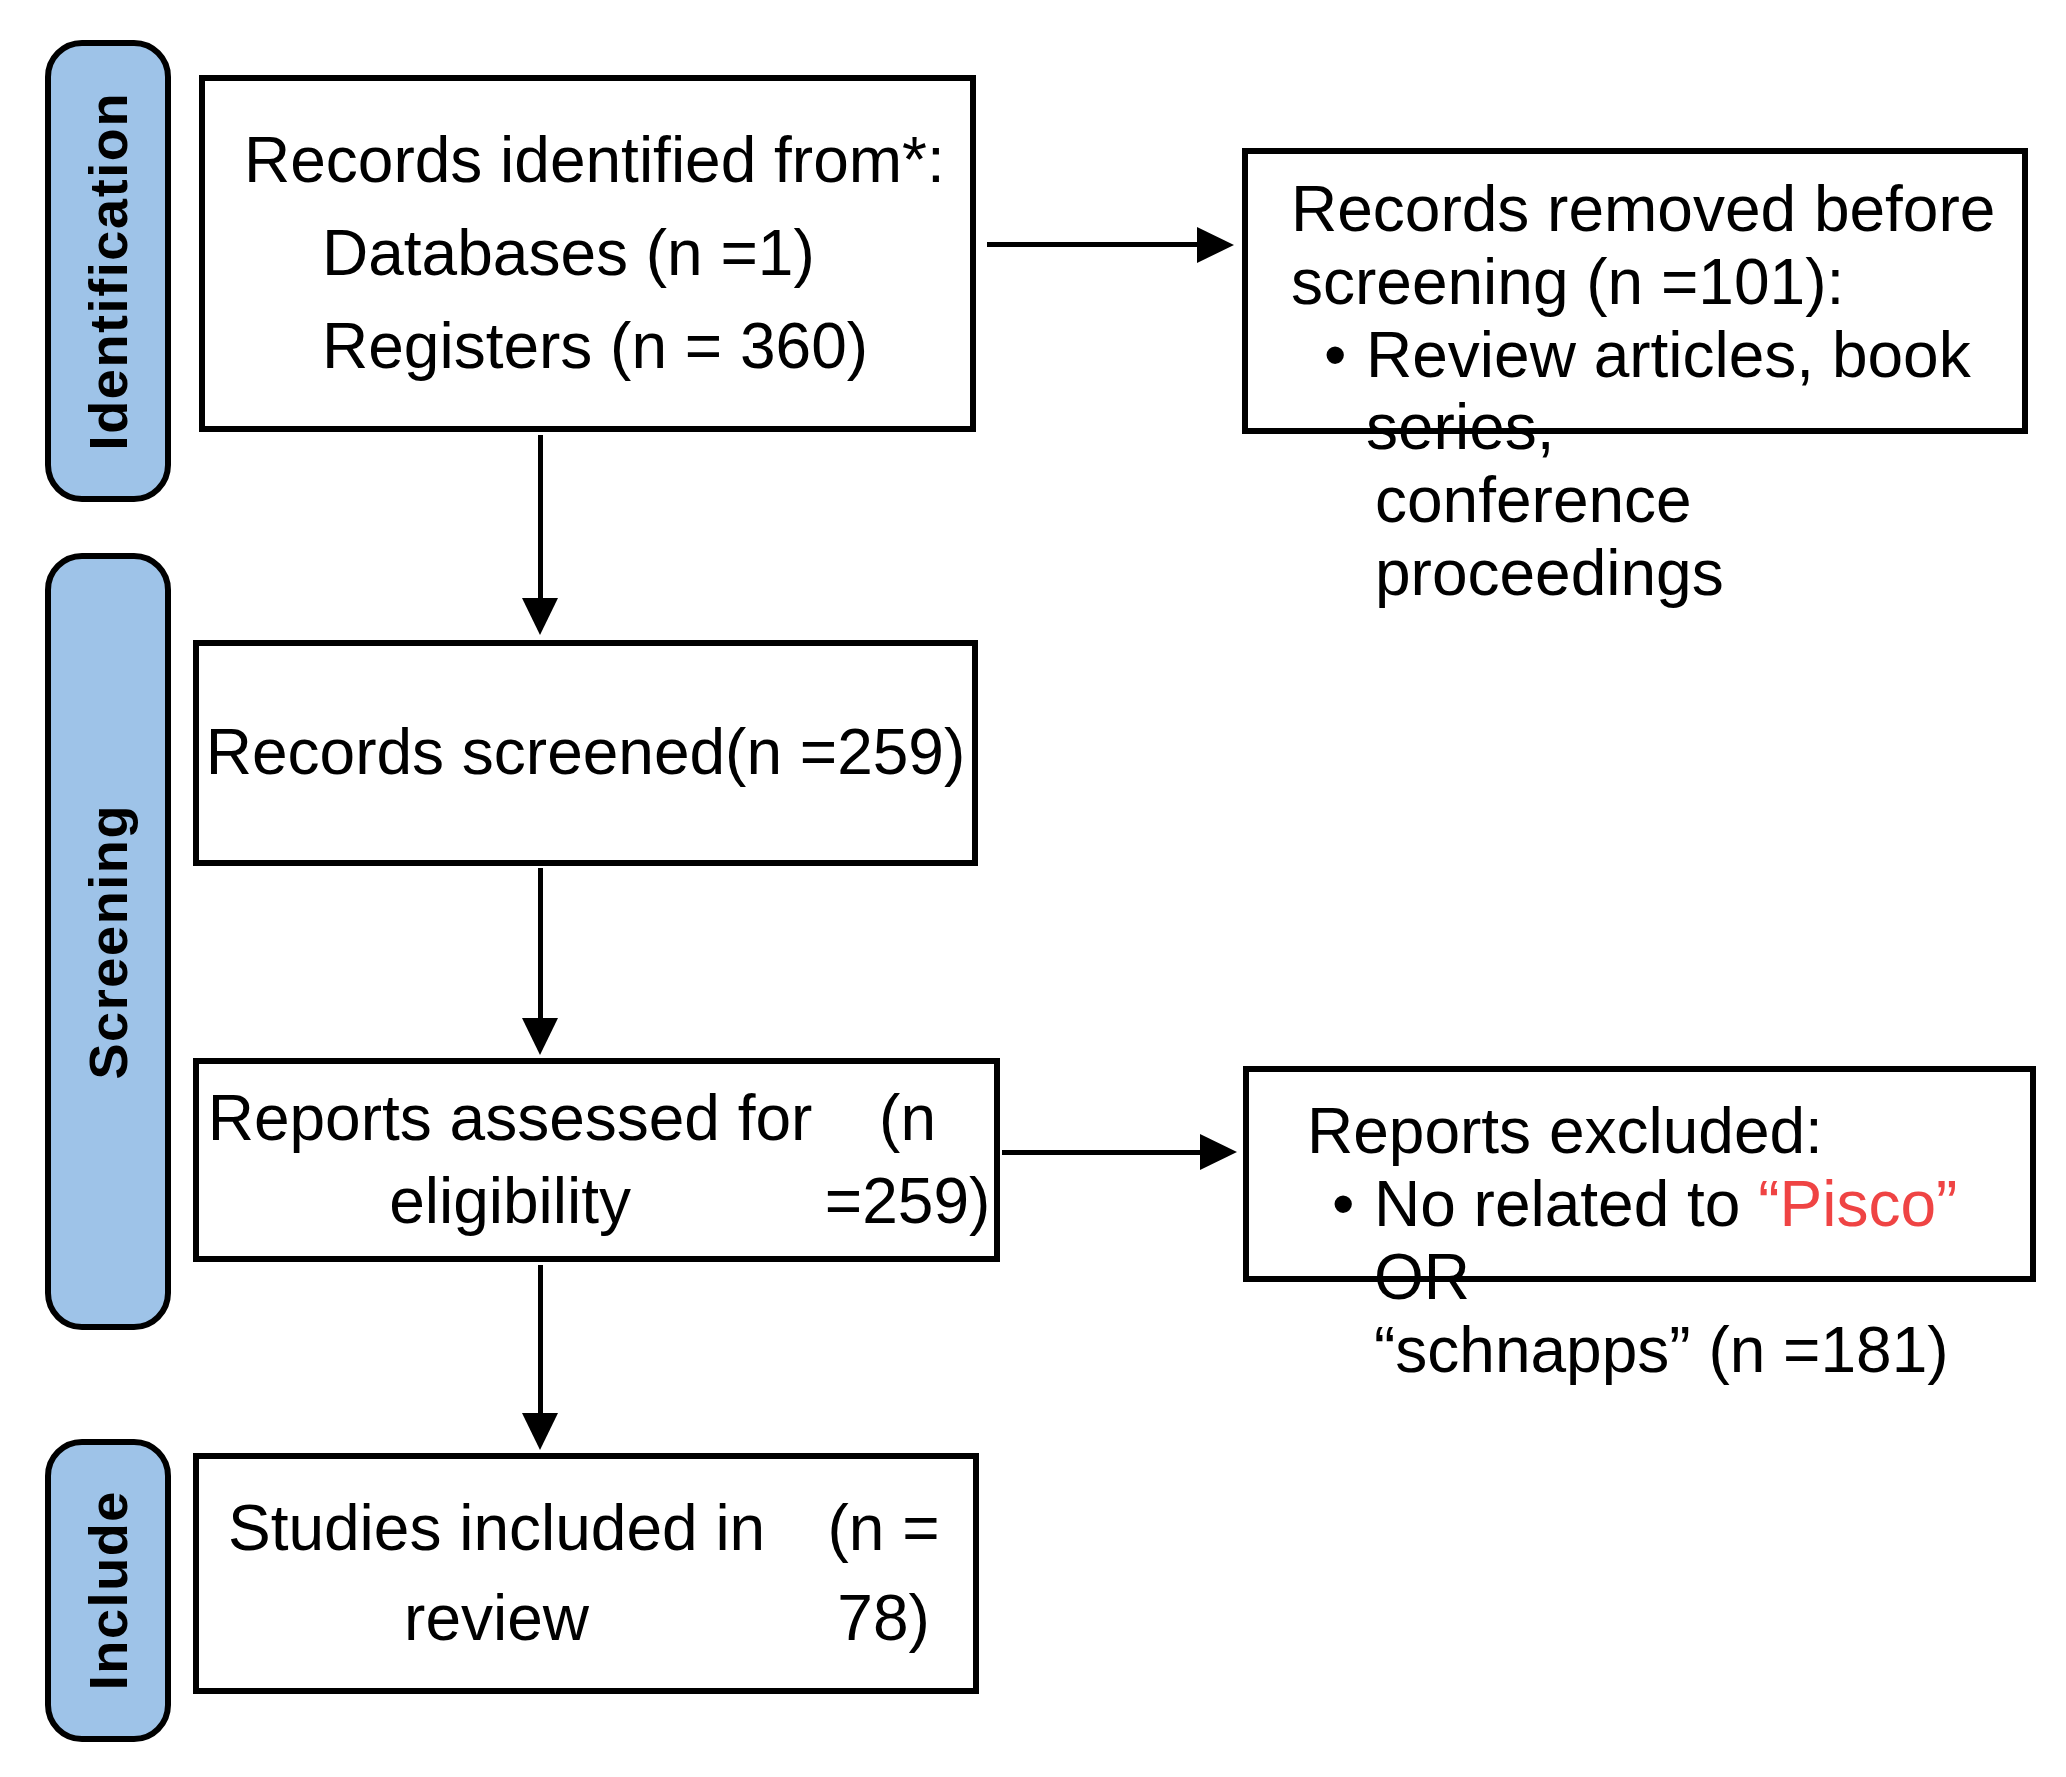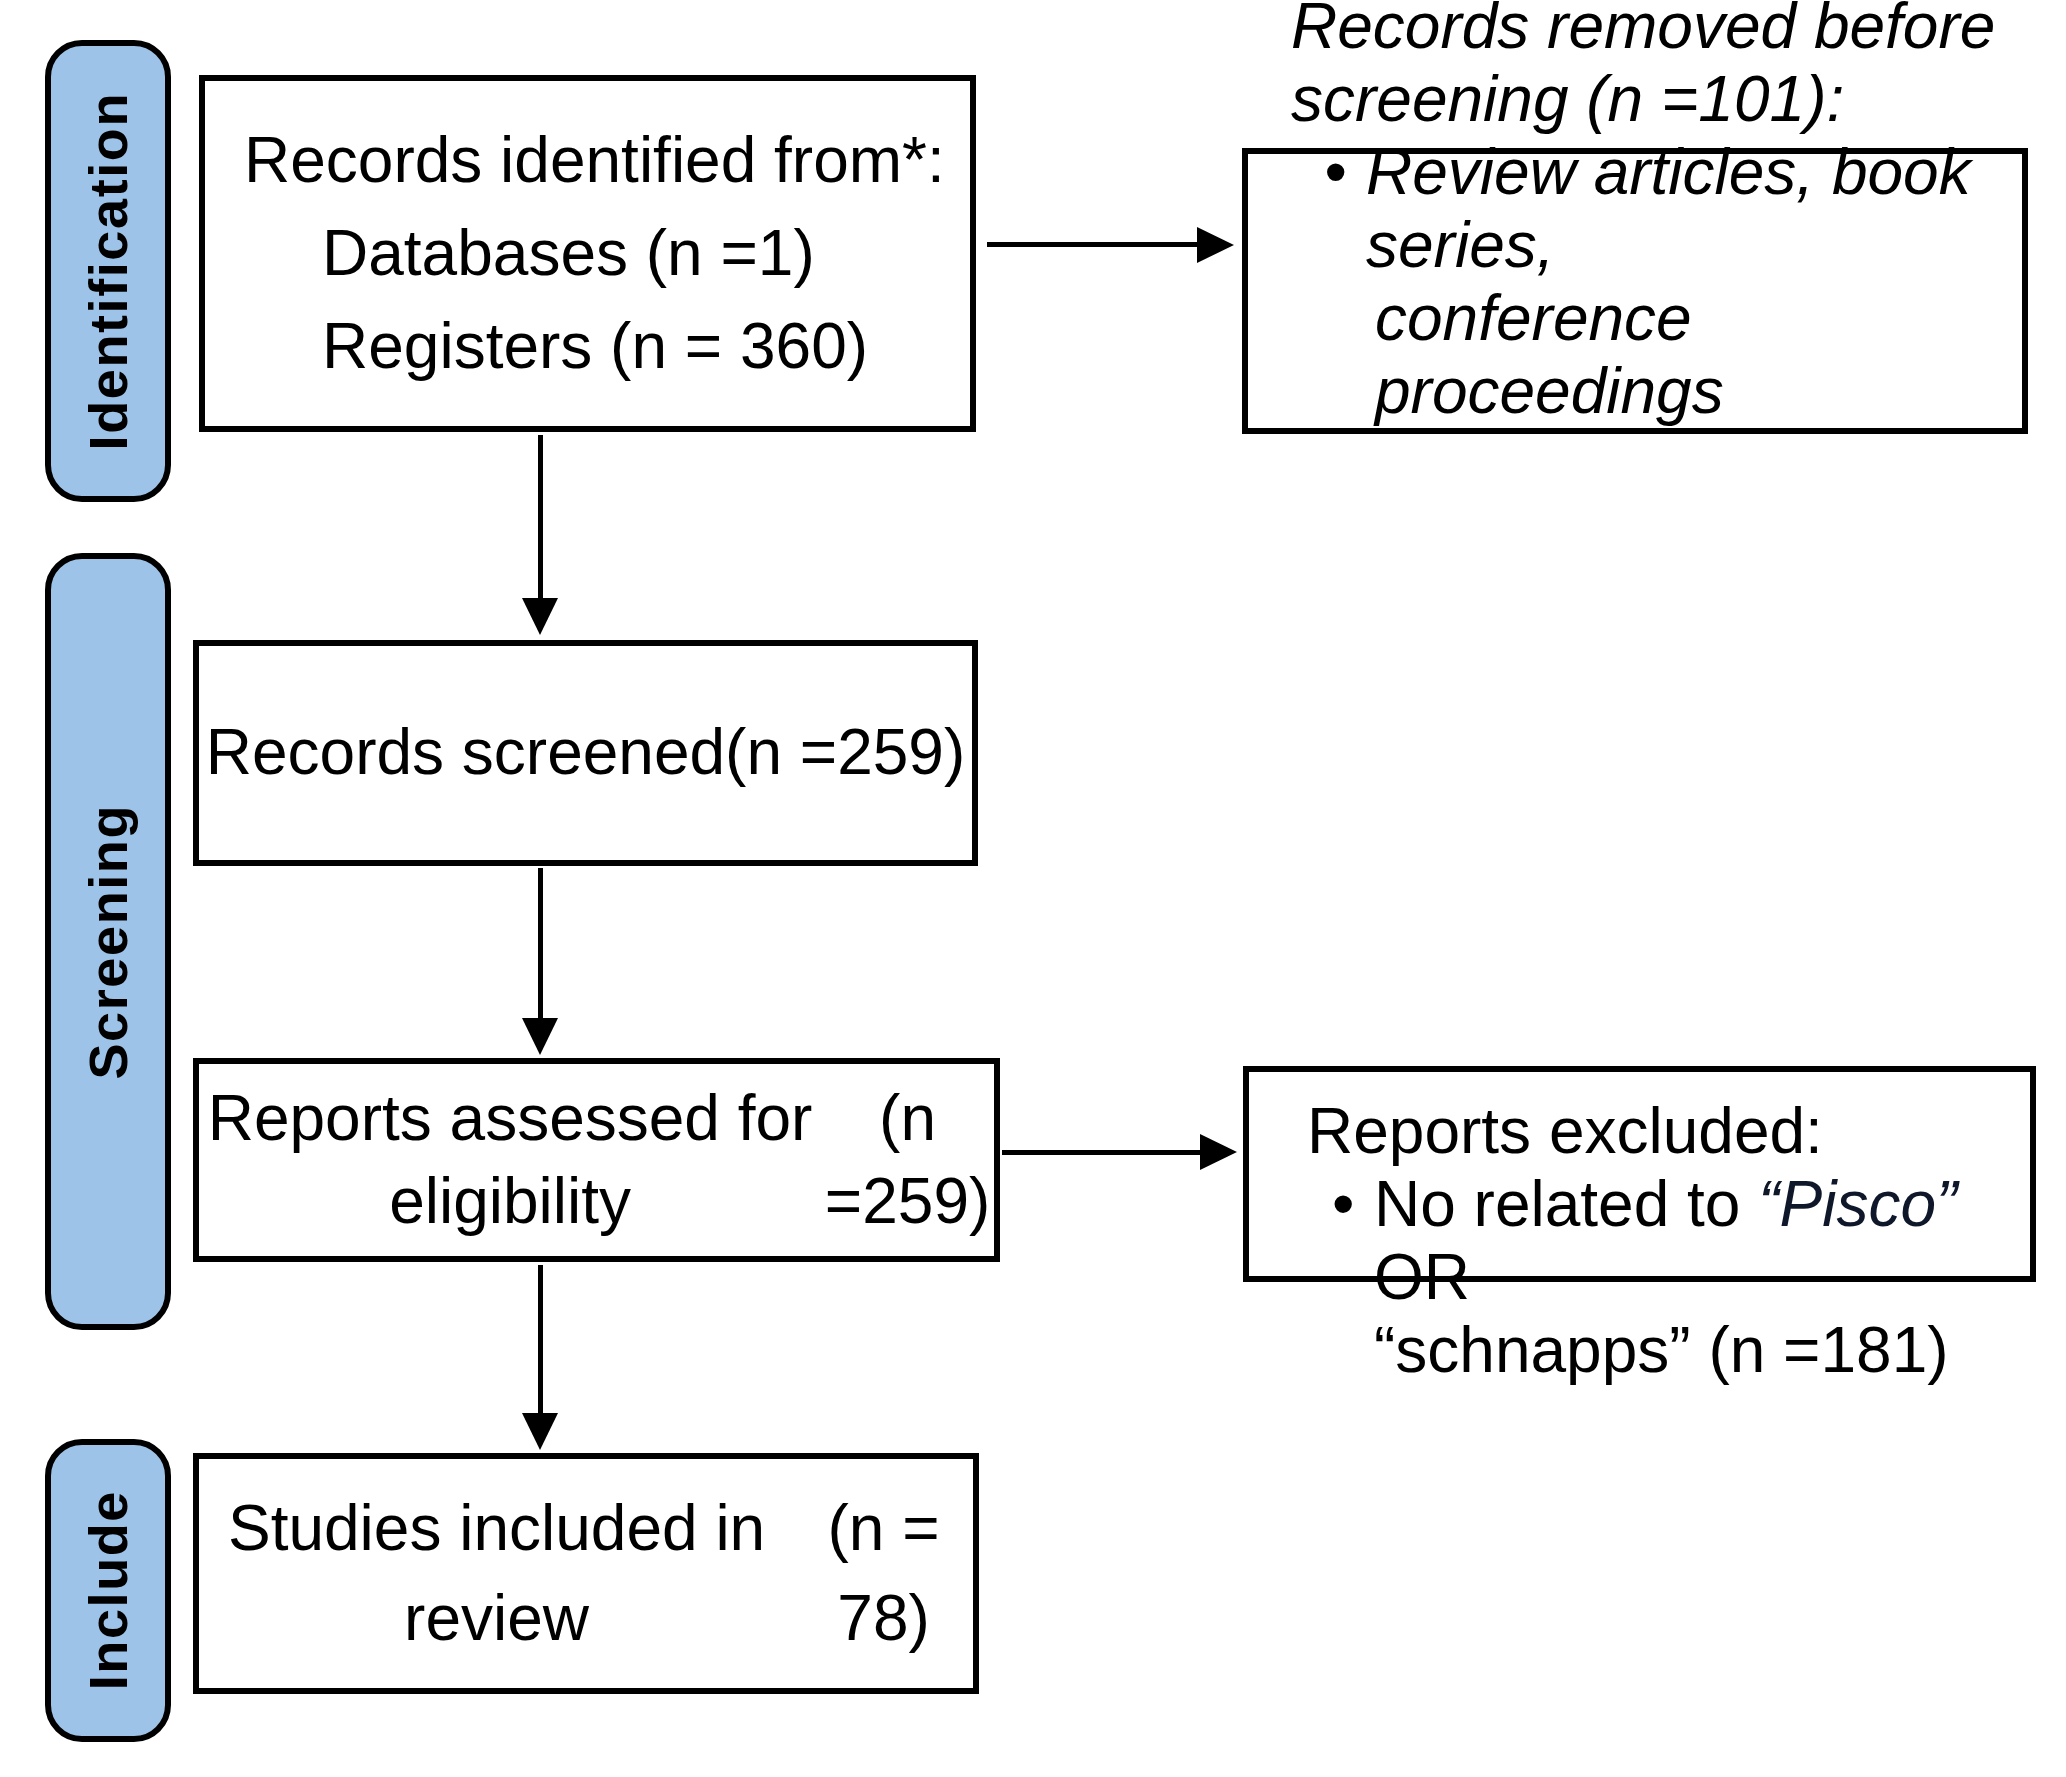--- a/index.html
+++ b/index.html
@@ -57,21 +57,21 @@
     justify-content: center;
     text-align: center;
   }
   .fbox.leftcol {
     display: flex;
     flex-direction: column;
     justify-content: center;
     text-align: left;
   }
   #box-identified { left: 199px;  top: 75px;   width: 777px; height: 357px; padding-left: 39px; line-height: 1.45; }
-  #box-removed    { left: 1242px; top: 148px;  width: 786px; height: 286px; padding: 18.6px 23px 0 43px; line-height: 1.14; justify-content: flex-end; font-style: italic; }
+  #box-removed    { left: 1242px; top: 148px;  width: 786px; height: 286px; padding: 18.6px 23px 0 43px; line-height: 1.14; justify-content: space-between; }
   #box-screened   { left: 193px;  top: 640px;  width: 785px; height: 226px; line-height: 1.3; }
   #box-assessed   { left: 193px;  top: 1058px; width: 807px; height: 204px; line-height: 1.3; }
   #box-excluded   { left: 1243px; top: 1066px; width: 793px; height: 216px; padding: 23px 20px 0 58px; line-height: 1.14; justify-content: flex-start; }
   #box-included   { left: 193px;  top: 1453px; width: 786px; height: 241px; line-height: 1.4; }
 
   .indent1 { margin-left: 78px; }
   .bullet-row { display: flex; }
   .bullet-row .marker { margin-left: 33px; width: 42px; flex: none; }
   .wrap-center { margin-left: 84px; }
   .bullet-col { display: flex; }
@@ -134,21 +134,21 @@
   <div class="fbox center" id="box-assessed">
     <div>Reports assessed for eligibility</div>
     <div>(n =259)</div>
   </div>
 
   <div class="fbox leftcol" id="box-excluded">
     <div>Reports excluded:</div>
     <div class="bullet-col">
       <span class="marker">•</span>
       <span class="blines">
-        <span><span>No related to </span><span style="color: #0f172a; font-style: italic;">“Pisco”</span><span> OR</span></span>
+        <span><span>No related to </span><span style="color: #ef4444;">“Pisco”</span><span> OR</span></span>
         <span>“schnapps” (n =181)</span>
       </span>
     </div>
   </div>
 
   <div class="fbox center" id="box-included">
     <div>Studies included in review</div>
     <div>(n = 78)</div>
   </div>
 

